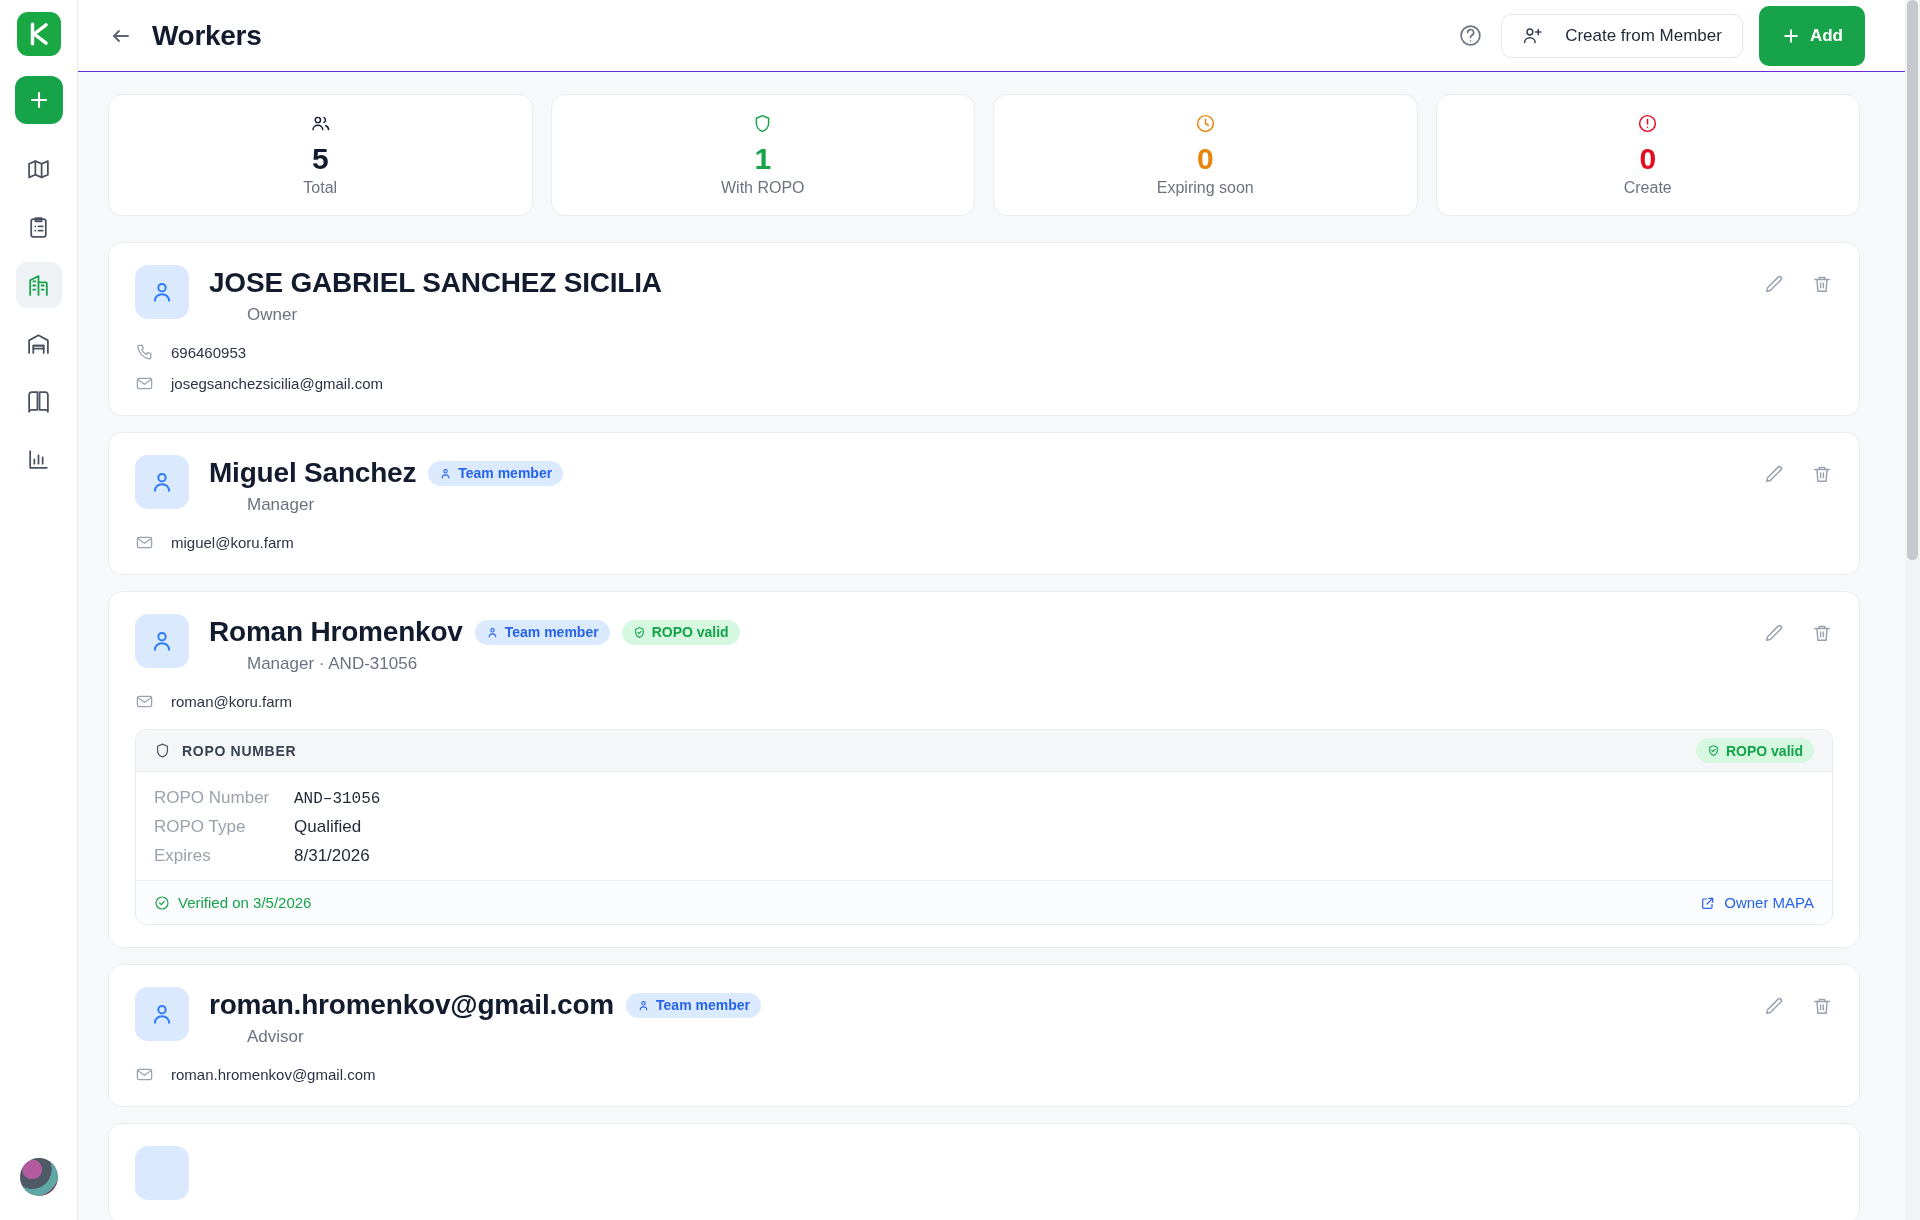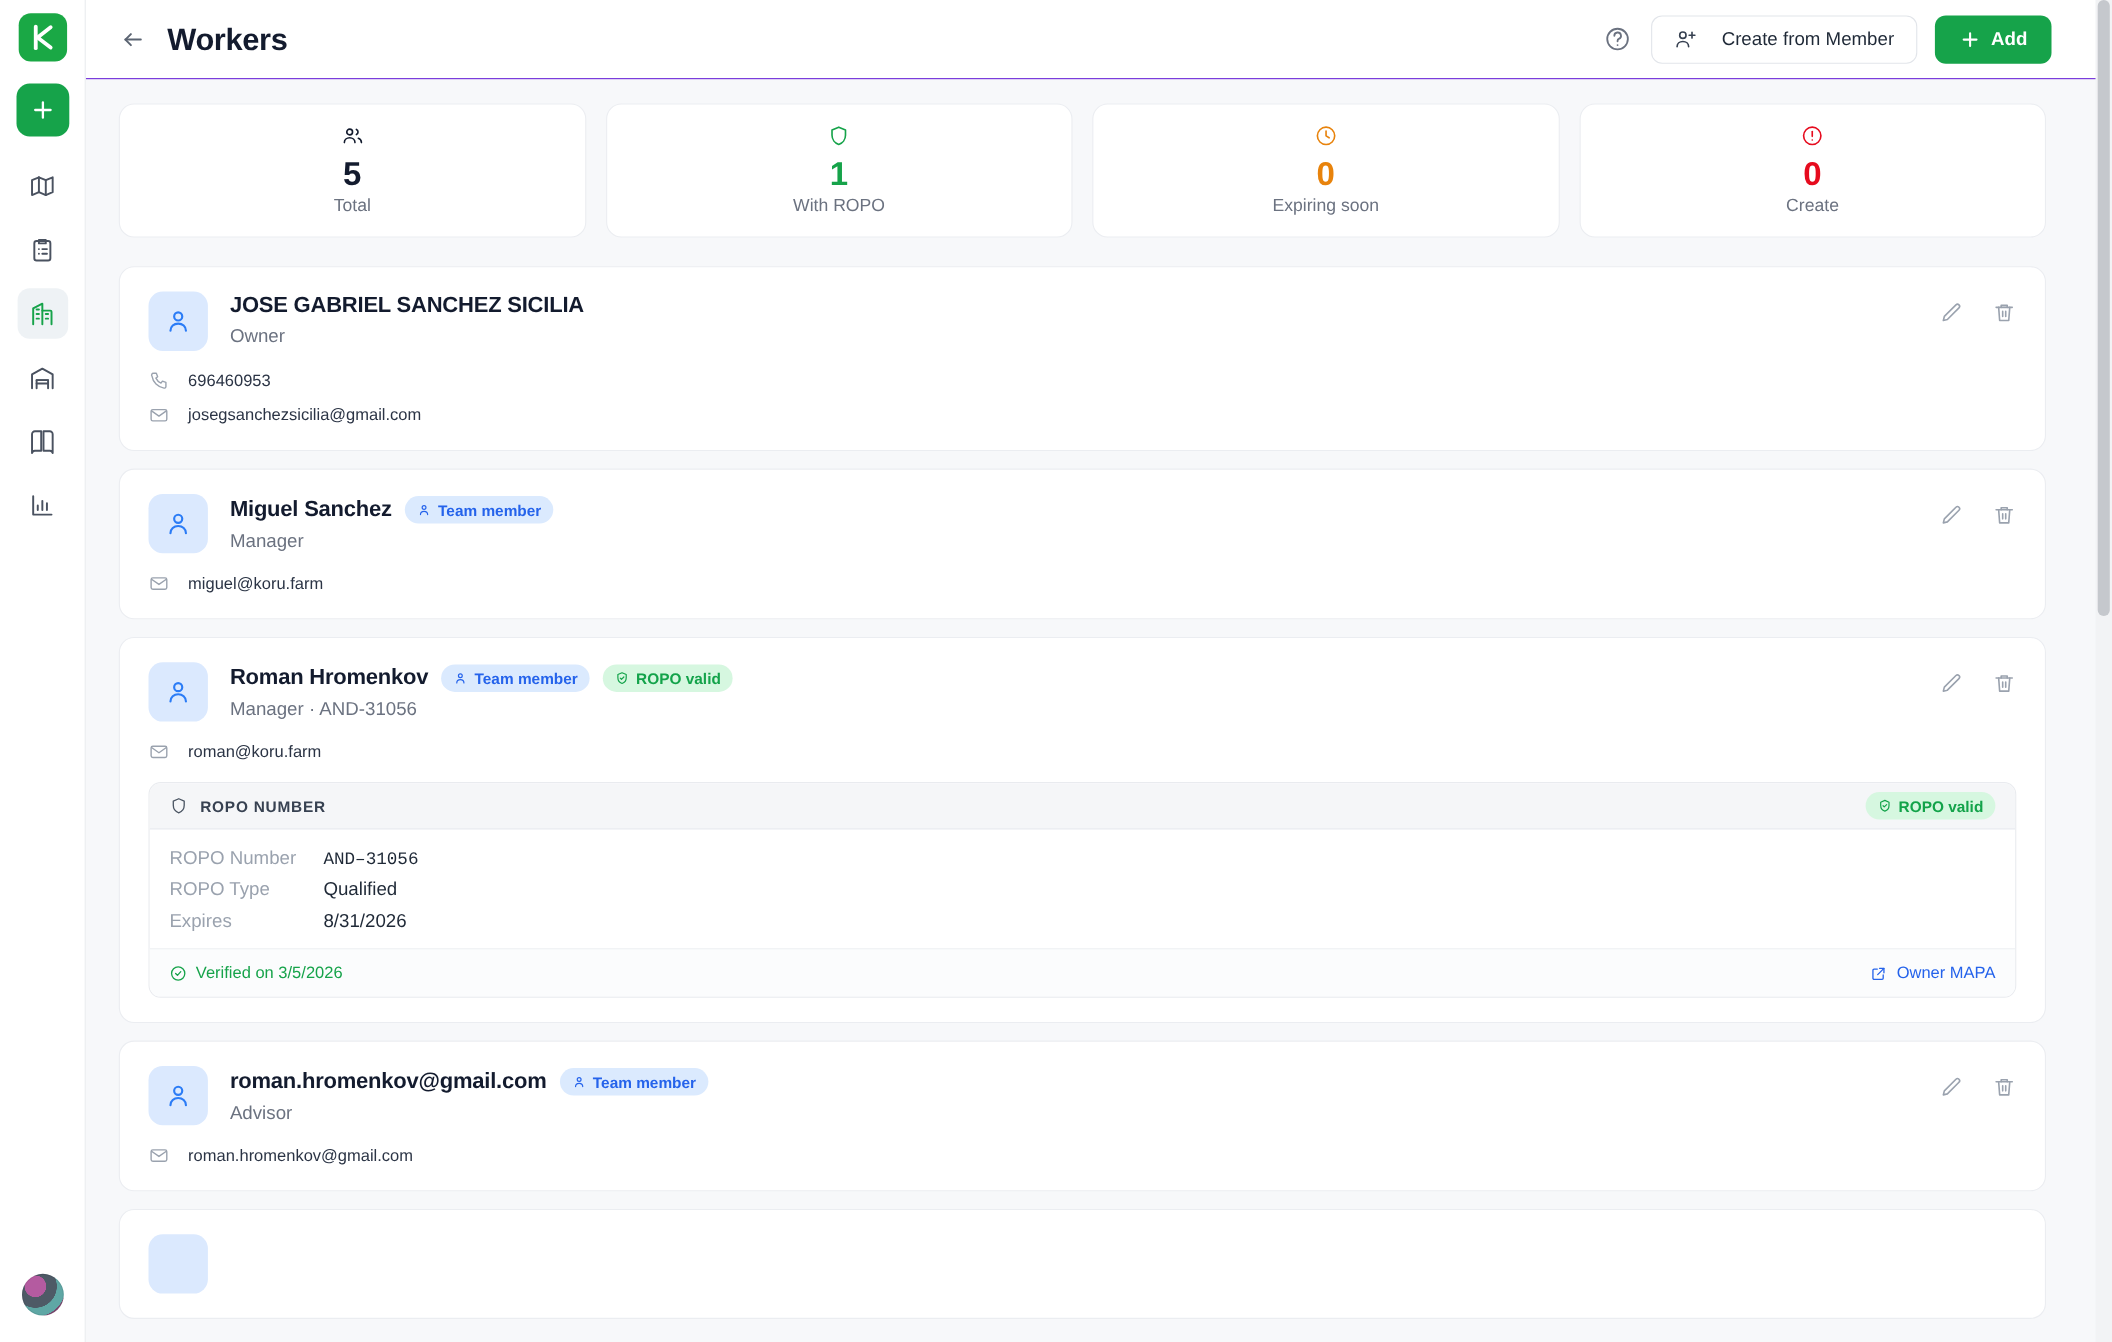--- a/index.html
+++ b/index.html
@@ -67,21 +67,21 @@
   }
   .topbar-right { margin-left: auto; display: flex; align-items: center; gap: 16px; }
   .help-icon { width: 30px; height: 30px; color: #6b7280; display:flex; align-items:center; justify-content:center; cursor:pointer; }
   .btn-outline {
     height: 44px; display: flex; align-items: center; gap: 22px;
     padding: 0 20px; border: 1px solid #e2e5ea; border-radius: 10px;
     background: #fff; color: #1f2937; font-size: 17px; font-weight: 500;
     cursor: pointer; white-space: nowrap;
   }
   .btn-primary {
-    height: 44px; display: flex; align-items: center; gap: 9px;
+    height: 60px; display: flex; align-items: center; gap: 9px;
     padding: 0 22px; border-radius: 10px;
     background: #16a34a; color: #ffffff; font-size: 17px; font-weight: 600;
     cursor: pointer; border: none; white-space: nowrap;
   }
 
   .content { padding: 22px 60px 0 30px; height: 1148px; overflow: hidden; position: relative; }
 
   
   .stats { display: flex; gap: 18px; margin-bottom: 26px; }
   .stat-card {
@@ -100,22 +100,22 @@
     padding: 22px 26px 22px 26px; margin-bottom: 16px;
   }
   .worker-head { display: flex; align-items: flex-start; }
   .avatar-box {
     width: 54px; height: 54px; border-radius: 13px; background: #dbe9fe;
     display: flex; align-items: center; justify-content: center;
     flex: 0 0 54px; margin-right: 20px;
   }
   .worker-names { padding-top: 2px; }
   .name-row { display: flex; align-items: center; gap: 12px; flex-wrap: wrap; }
-  .worker-name { font-size: 20px; font-weight: bold; color: #131b2e; letter-spacing: -0.2px; }
-  .worker-role { font-size: 17px; color: #6b7280; margin-top: 6px; }
+  .worker-name { font-size: 28px; font-weight: bold; color: #131b2e; letter-spacing: -0.2px; }
+  .worker-role { font-size: 17px; color: #6b7280; margin-top: 6px; margin-left: 38px; }
   .card-actions { margin-left: auto; display: flex; align-items: center; gap: 26px; padding-top: 8px; }
   .icon-btn { color: #9aa2ae; cursor: pointer; display: flex; }
 
   .badge {
     display: inline-flex; align-items: center; gap: 6px;
     height: 25px; padding: 0 11px; border-radius: 13px;
     font-size: 14px; font-weight: 600; white-space: nowrap;
   }
   .badge-blue { background: #dbeafe; color: #2563eb; }
   .badge-green { background: #d6f7e0; color: #13a34a; }

